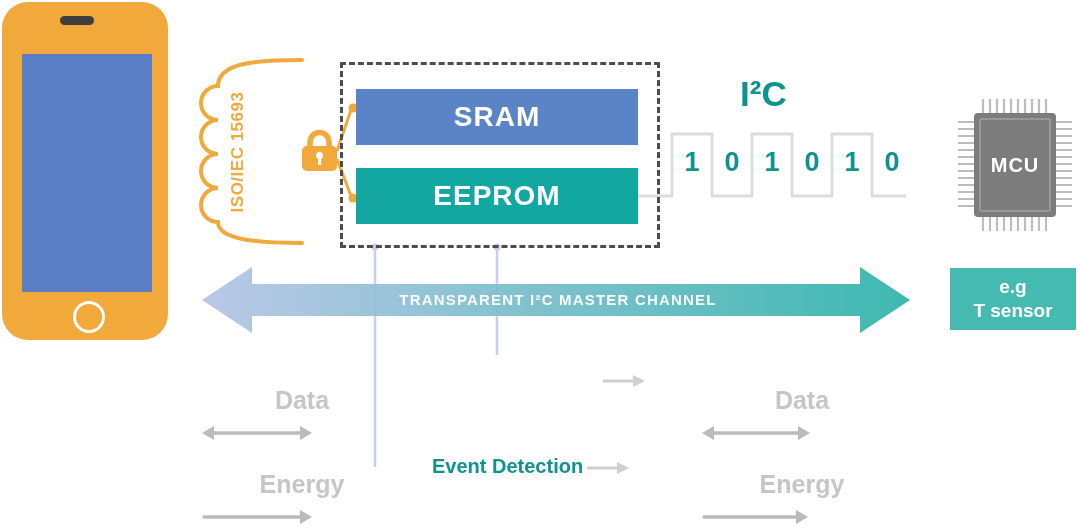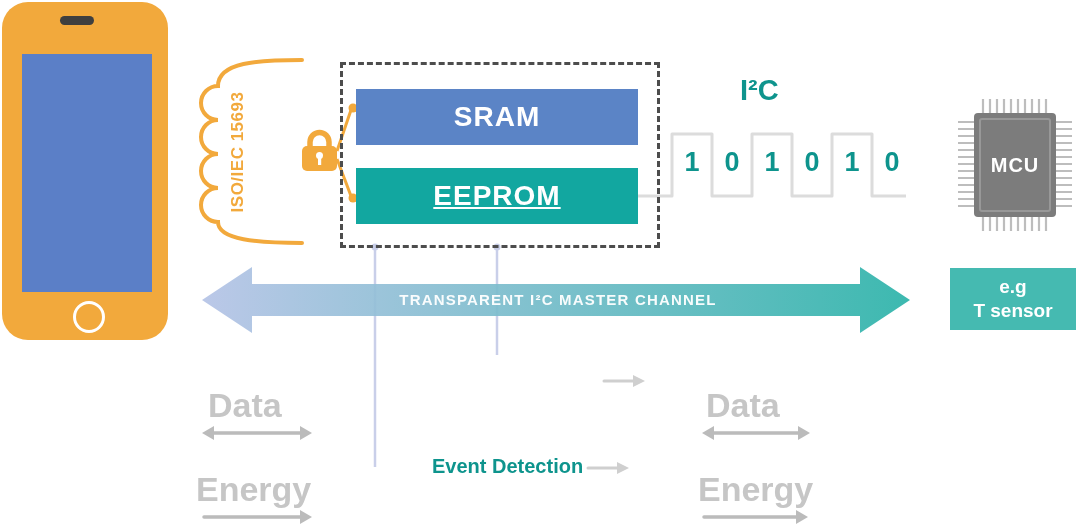--- a/index.html
+++ b/index.html
@@ -13,39 +13,39 @@
   .phone-speaker{left:58px;top:14px;width:34px;height:9px;background:#3f3f3f;border-radius:5px;}
   .phone-home{left:71px;top:299px;width:26px;height:26px;border:3px solid #fff;border-radius:50%;}
 
   .iso{left:148px;top:142px;width:180px;text-align:center;transform:rotate(-90deg);
        color:var(--yellow);font-weight:bold;font-size:17px;letter-spacing:.5px;}
 
   .dashedbox{left:340px;top:62px;width:314px;height:180px;border:3px dashed var(--dash_gray);}
   .memblock{left:356px;width:282px;height:56px;display:flex;align-items:center;justify-content:center;
             color:#fff;font-size:28px;font-weight:bold;letter-spacing:1px;}
   .sram{top:89px;background:var(--sram_blue);}
-  .eeprom{top:168px;background:var(--teal);text-decoration:underline;}
+  .eeprom{top:168px;background:var(--teal);}
 
-  .i2clabel{left:740px;top:74px;font-size:29px;font-weight:bold;color:var(--teal_text);}
+  .i2clabel{left:740px;top:74px;font-size:35px;font-weight:bold;color:var(--teal_text);}
   .bit{top:147px;width:22px;text-align:center;font-size:27px;font-weight:bold;color:var(--teal_text);}
 
   .mculabel{left:974px;top:113px;width:82px;height:104px;display:flex;align-items:center;justify-content:center;
             color:#fff;font-size:20px;font-weight:bold;letter-spacing:1px;}
   .sensorbox{left:950px;top:268px;width:126px;height:62px;background:var(--teal_light);color:#fff;
              display:flex;flex-direction:column;align-items:center;justify-content:center;
              font-weight:bold;font-size:19px;line-height:1.25;}
 
   .chantext{left:298px;top:291px;width:520px;text-align:center;color:rgba(255,255,255,.95);
             font-size:15px;font-weight:bold;letter-spacing:1.2px;}
 
   .feat{color:var(--teal_text);font-weight:bold;font-size:20px;}
   .feat-eh{left:408px;top:367px;}
   .feat-ed{left:432px;top:455px;}
 
-  .graytxt{color:var(--gray_text);font-weight:bold;font-size:34px;text-align:left;}
+  .graytxt{color:var(--gray_text);font-weight:bold;font-size:25px;text-align:center;margin-left:44px;}
   .l-data{left:208px;top:386px;width:100px;}
   .l-energy{left:196px;top:470px;width:124px;}
   .r-data{left:706px;top:386px;width:104px;}
   .r-energy{left:698px;top:470px;width:120px;}
 
   
   svg.layer{position:absolute;left:0;top:0;}
   .coil{fill:none;stroke:var(--yellow);stroke-width:4;stroke-linecap:round;}
   .shackle{fill:none;stroke:var(--yellow);stroke-width:5.5;stroke-linecap:round;}
   .lockbody{fill:var(--yellow);}

